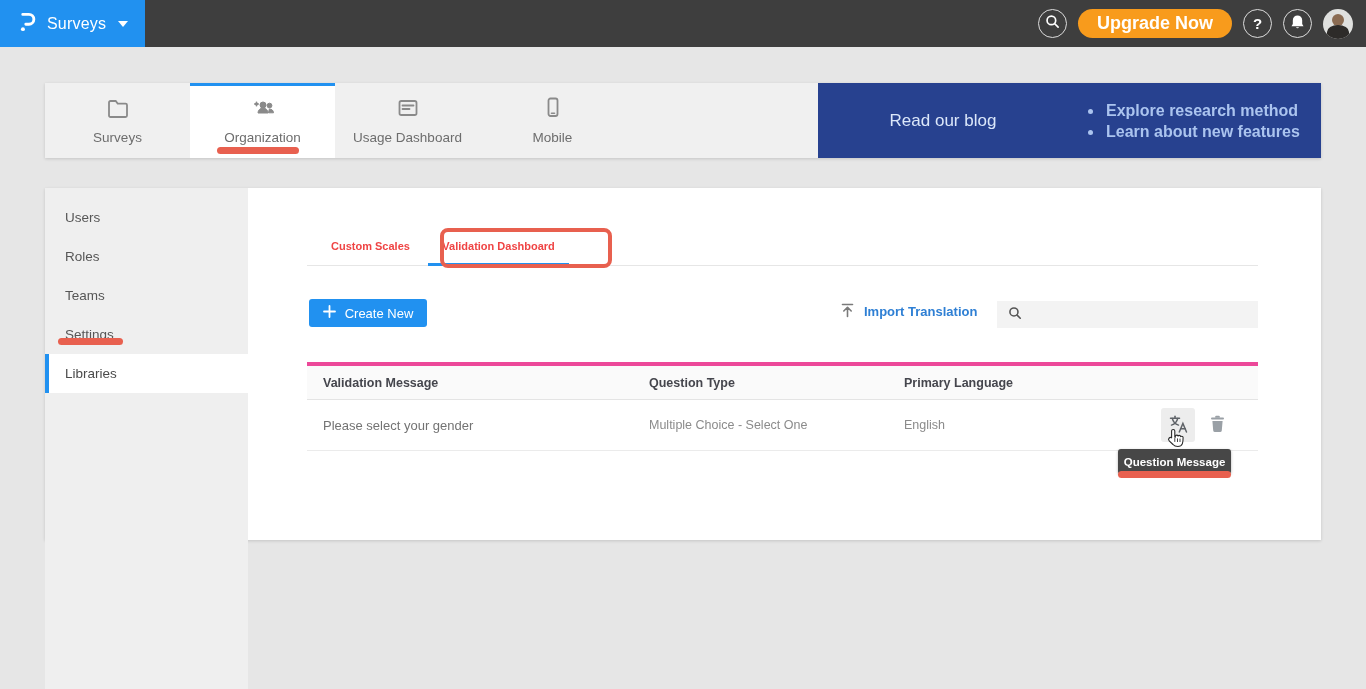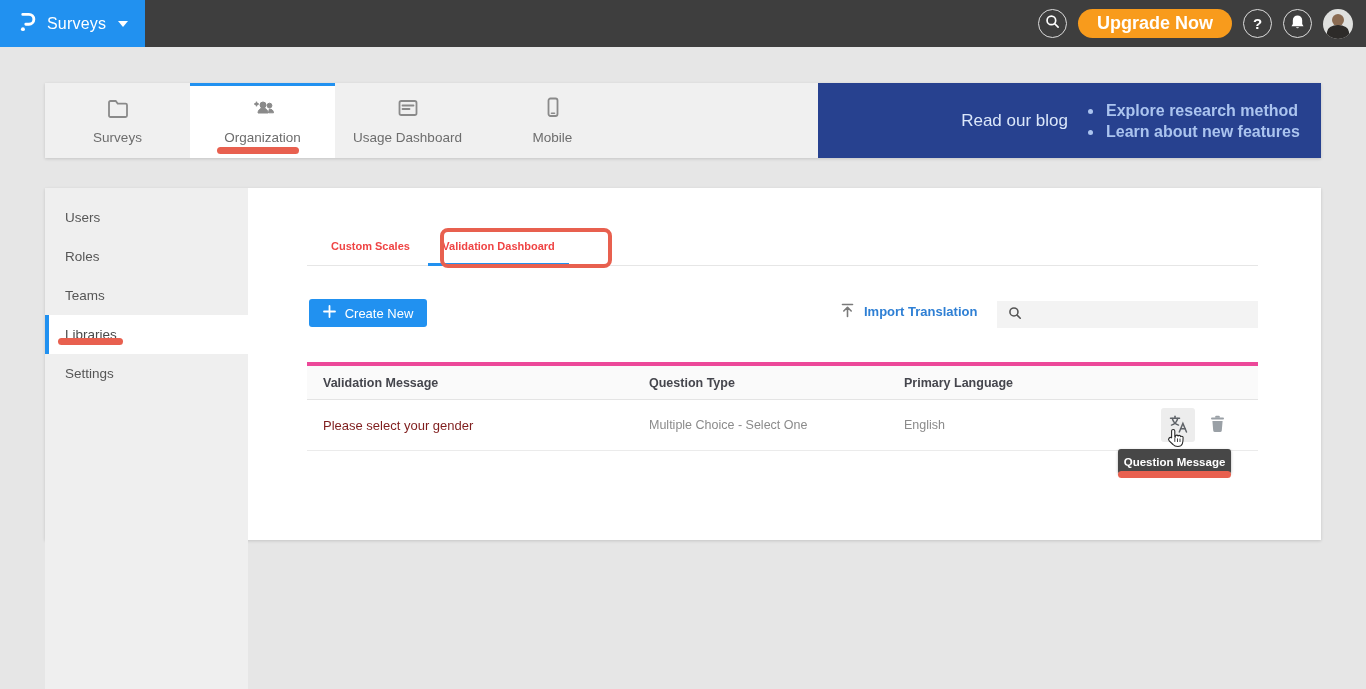--- a/index.html
+++ b/index.html
@@ -21,21 +21,21 @@
 
   
   .nav-card { position:absolute; left:45px; top:83px; width:1276px; height:75px; background:#f0f0f0; box-shadow:0 1px 3px rgba(0,0,0,.15); }
   .nav-tabs { display:flex; height:75px; }
   .nav-tab { width:145px; height:75px; display:flex; flex-direction:column; align-items:center; justify-content:center; gap:7px; cursor:pointer; position:relative; }
   .nav-tab .lbl { font-size:13.5px; color:#6d6d6d; }
   .nav-tab.active { background:#fff; }
   .nav-tab.active::before { content:""; position:absolute; left:0; top:0; width:100%; height:3px; background:#2191f0; }
   .nav-tab svg { stroke:#8a8a8a; }
   .blog-panel { position:absolute; right:0; top:0; width:503px; height:75px; background:#27418f; display:flex; align-items:center; cursor:pointer; }
-  .blog-title { width:250px; text-align:right; color:#dbe7fa; font-size:17px; }
+  .blog-title { width:250px; text-align:center; color:#dbe7fa; font-size:17px; }
   .blog-bullets { list-style:disc; margin-left:36px; color:#abc4ef; font-size:16px; line-height:21px; font-weight:bold; }
   .blog-bullets li { padding-left:2px; }
 
   
   .main-card { position:absolute; left:45px; top:188px; width:1276px; height:352px; background:#fff; box-shadow:0 1px 3px rgba(0,0,0,.15); }
   .side-nav { position:absolute; left:0; top:0; width:203px; height:501px; background:#efefef; padding-top:10px; }
   .side-item { height:39px; line-height:39px; padding-left:20px; font-size:13.5px; color:#565656; cursor:pointer; position:relative; }
   .side-item.active { background:#fff; color:#4a4a4a; }
   .side-item.active::before { content:""; position:absolute; left:0; top:0; width:4px; height:100%; background:#2191f0; }
 
@@ -50,21 +50,21 @@
   .search-box { position:absolute; left:749px; top:113px; width:261px; height:27px; background:#f3f3f3; display:flex; align-items:center; padding-left:11px; cursor:text; }
   .search-box input { border:none; background:transparent; outline:none; flex:1; font-family:inherit; font-size:12px; margin-left:8px; }
 
   .vtable { position:absolute; left:59px; top:174px; width:951px; }
   .vt-head { display:flex; height:38px; align-items:center; background:#fafafa; border-top:4px solid #ec4899; border-bottom:1px solid #e4e4e4; font-size:12.5px; font-weight:bold; color:#45464d; }
   .vt-row { display:flex; height:51px; align-items:center; border-bottom:1px solid #ebebeb; font-size:12.5px; color:#8b8b8b; }
   .c1 { width:342px; padding-left:16px; }
   .c2 { width:255px; }
   .c3 { flex:1; }
   .c-act { display:flex; align-items:center; gap:9px; padding-right:28px; }
-  .msg-link { color:#7f1d1d; font-size:13px; cursor:pointer; }
+  .msg-link { color:#737373; font-size:13px; cursor:pointer; }
   .icon-btn { width:34px; height:34px; border:none; background:#ededed; border-radius:3px; display:flex; align-items:center; justify-content:center; cursor:pointer; }
   .trash-btn { width:26px; height:34px; border:none; background:transparent; display:flex; align-items:center; justify-content:center; cursor:pointer; }
 
   
   .ann { position:absolute; background:#e8604f; border-radius:3.5px; }
   .ann-org { left:217px; top:147px; width:82px; height:7px; }
   .ann-lib { left:58px; top:338px; width:65px; height:7px; }
   .ann-box { position:absolute; left:440px; top:228px; width:172px; height:40px; border:4px solid #e8604f; border-radius:8px; background:transparent; }
   .tooltip { position:absolute; left:1118px; top:449px; width:113px; height:25px; background:#474747; border-radius:3px; color:#fff; font-size:11.5px; font-weight:bold; display:flex; align-items:center; justify-content:center; box-shadow:0 1px 3px rgba(0,0,0,.3); }
   .ann-tip { left:1118px; top:471px; width:113px; height:7px; }
@@ -160,22 +160,22 @@
       <li>Learn about new features</li>
     </ul>
   </div>
 </div>
 
 <div class="main-card">
   <div class="side-nav">
     <div class="side-item">Users</div>
     <div class="side-item">Roles</div>
     <div class="side-item">Teams</div>
+    <div class="side-item">Settings</div>
     <div class="side-item active">Libraries</div>
-    <div class="side-item">Settings</div>
   </div>
 
   <div class="content">
     <div class="content-tabs">
       <span class="ctab first">Custom Scales</span>
       <span class="ctab active">Validation Dashboard</span>
     </div>
 
     <button class="create-btn">
       <span>

